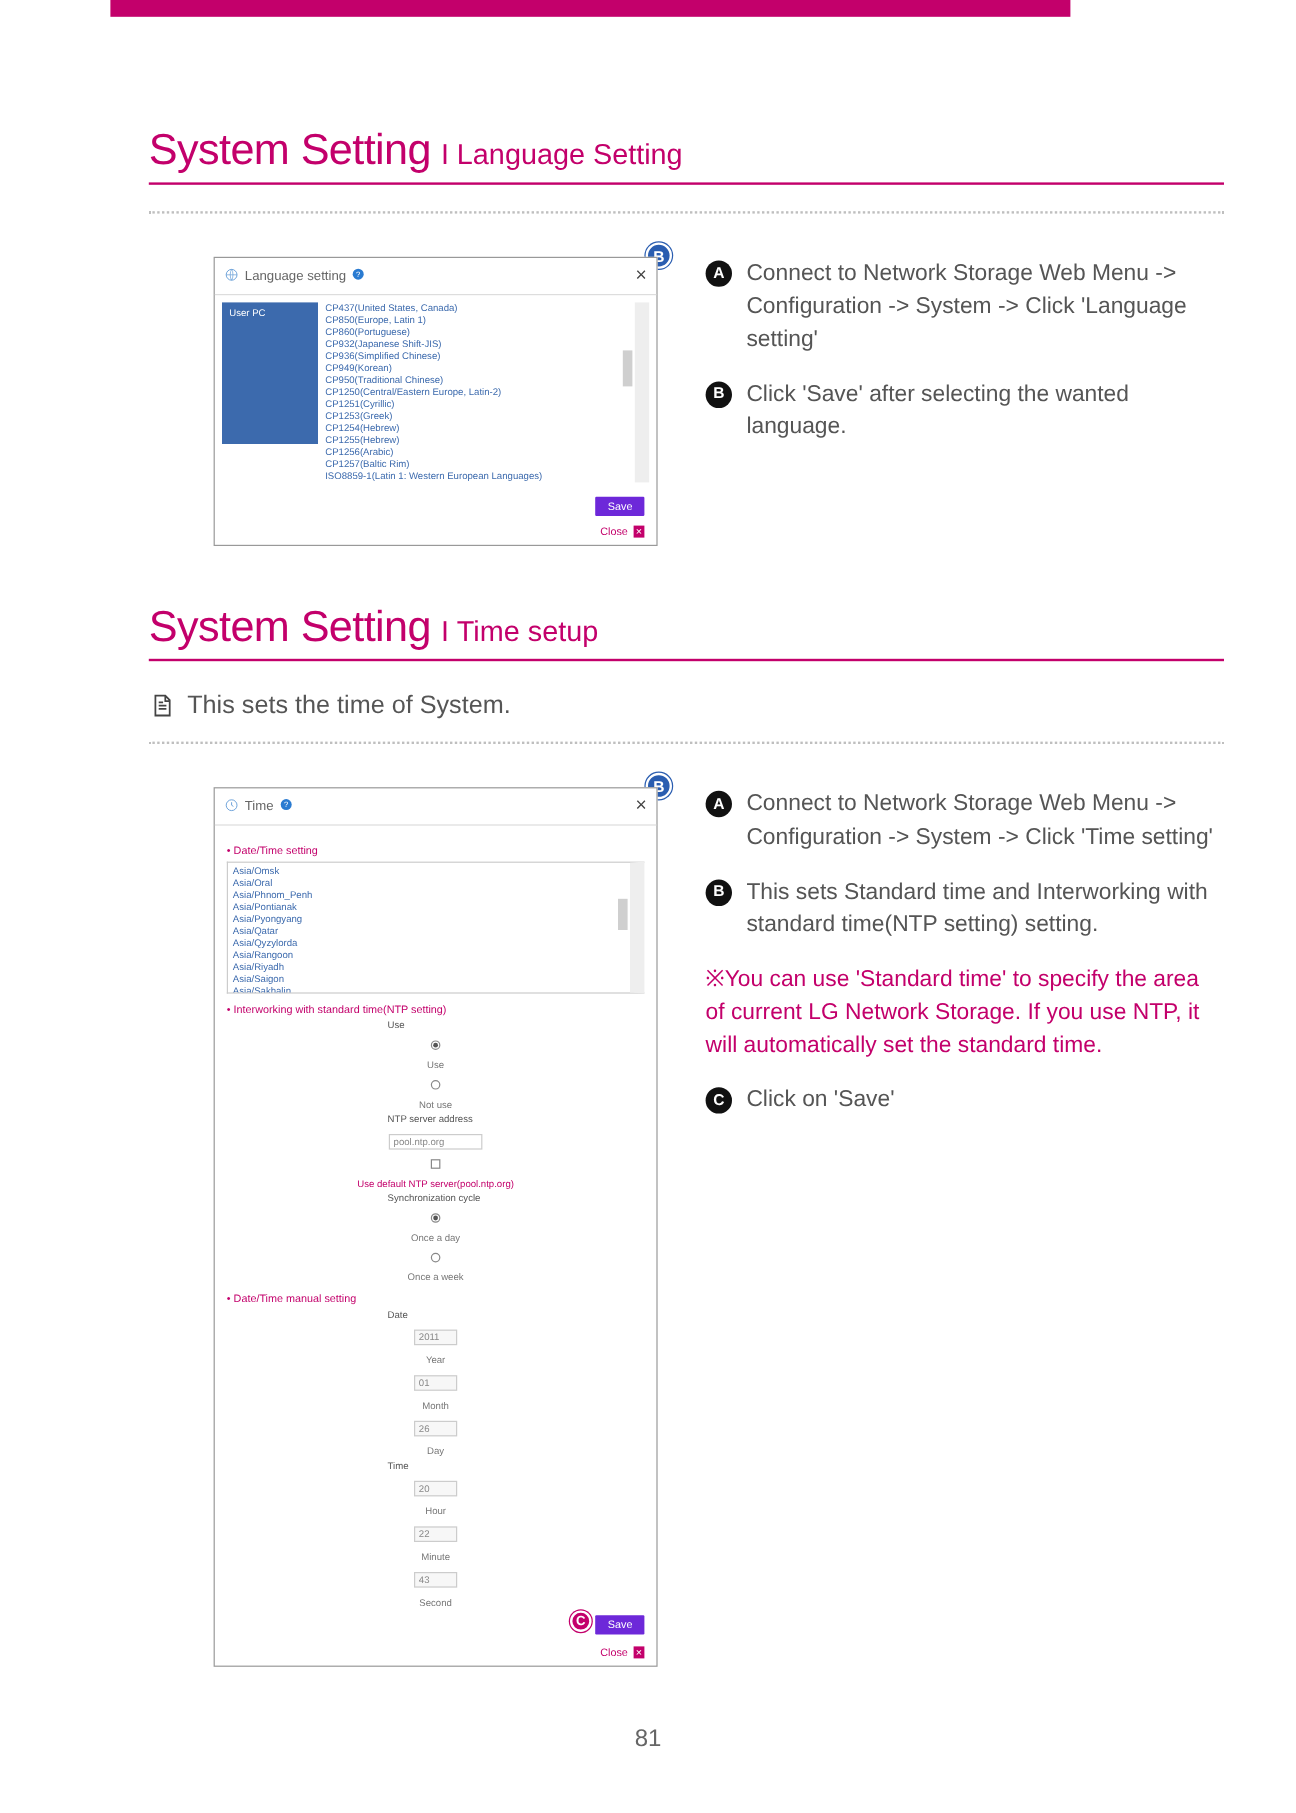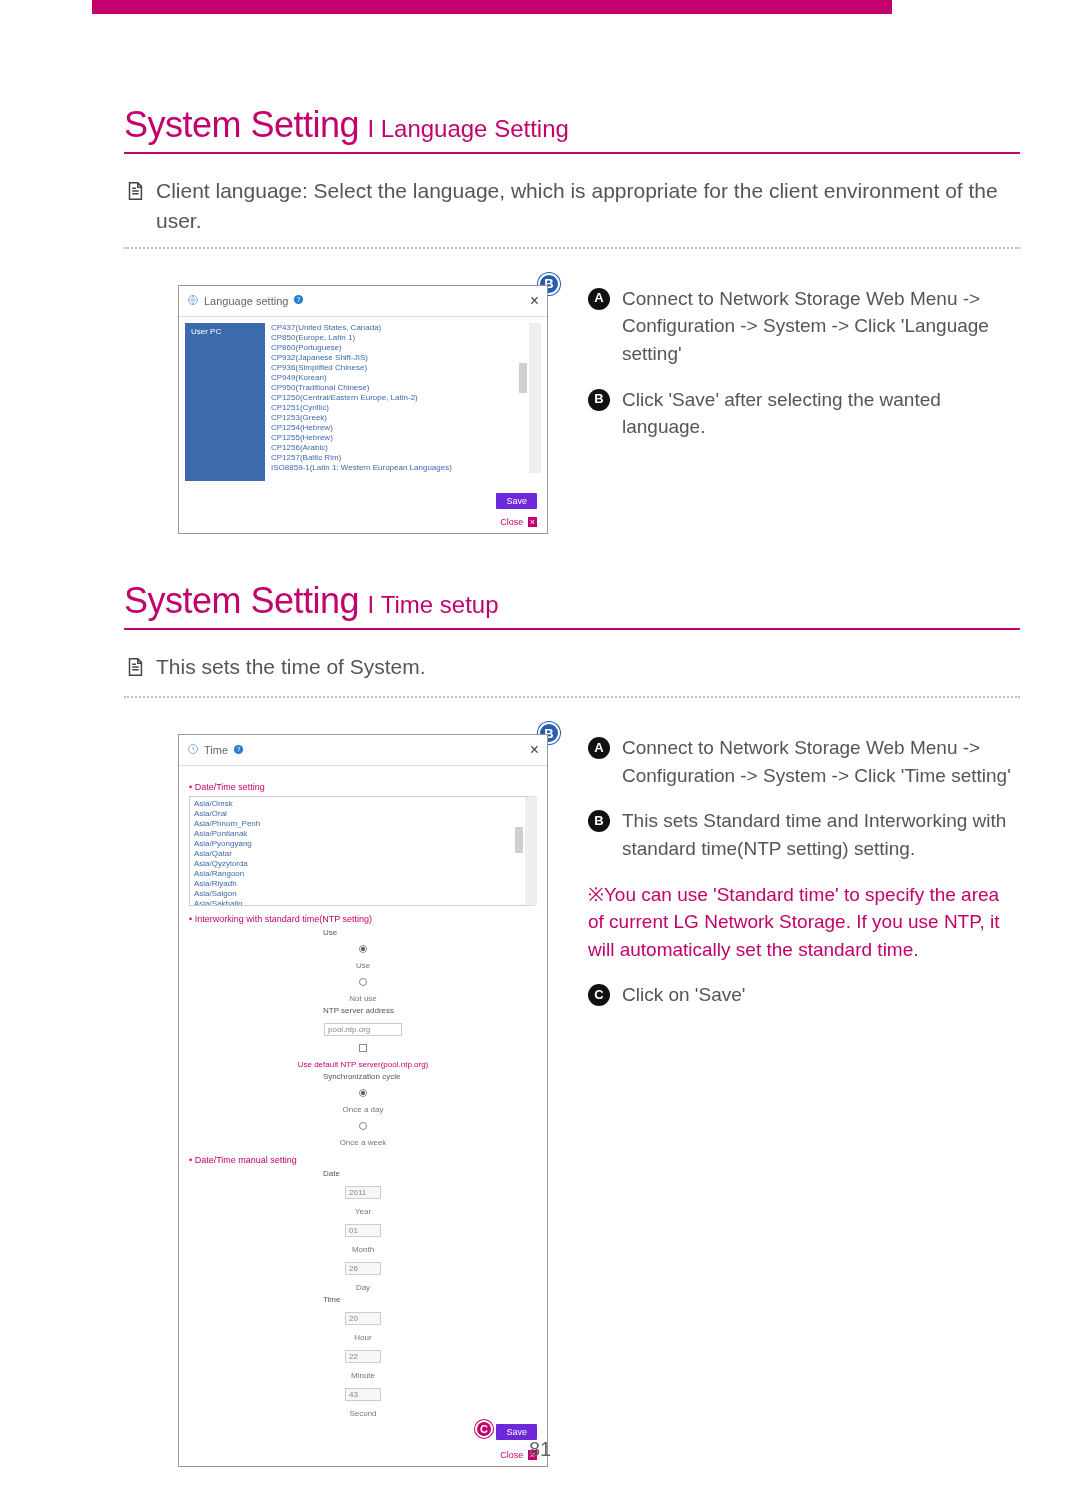--- a/index.html
+++ b/index.html
@@ -83,21 +83,21 @@
     padding: 6px 8px;
     border-bottom: 1px solid #ddd;
   }
   .panel-head .title {
     display: flex; align-items: center; gap: 5px;
     color: #666; font-size: 11px;
   }
   .panel-head .x { color: #444; font-size: 16px; }
   .panel-body { display: flex; padding: 6px; gap: 6px; position: relative; }
   .sidebar {
-    background: #3c6aad; color: #fff; width: 80px; height: 158px;
+    background: #3c6aad; color: #fff; width: 80px; height: 118px;
     padding: 4px 6px; font-size: 8px;
   }
   .lang-list {
     flex: 1; height: 150px; overflow: hidden; border-right: 12px solid #eee;
     position: relative; padding-right: 4px;
   }
   .lang-list .item { color: #3c6aad; font-size: 8px; line-height: 1.25; white-space: nowrap; }
   .panel-foot {
     text-align: right; padding: 6px 10px;
   }
@@ -153,28 +153,20 @@
 <div class="top-bar"></div>
 
 <div class="page">
 
   <div class="heading">
     <span class="big">System Setting</span>
     <span class="pipe">I</span>
     <span class="sub">Language Setting</span>
   </div>
 
-  <div class="intro">
-    <span class="doc-icon">
-      <svg viewBox="0 0 24 24">
-          <path fill="none" stroke="#444" stroke-width="1.6" d="M6 3h9l4 4v14H6zM15 3v5h4M9 12h7M9 15h7M9 9h4"></path>
-        </svg>
-    </span>
-    <span>Client language: Select the language, which is appropriate for the client environment of the user.</span>
-  </div>
   <hr class="dotline">
 
   <div class="row">
     <div class="shot-col">
       <div class="marker" style="top:-12px; right:-12px;">B</div>
       <div class="panel">
         <div class="panel-head">
           <span class="title">
             <span>
               <svg width="12" height="12" viewBox="0 0 24 24">

